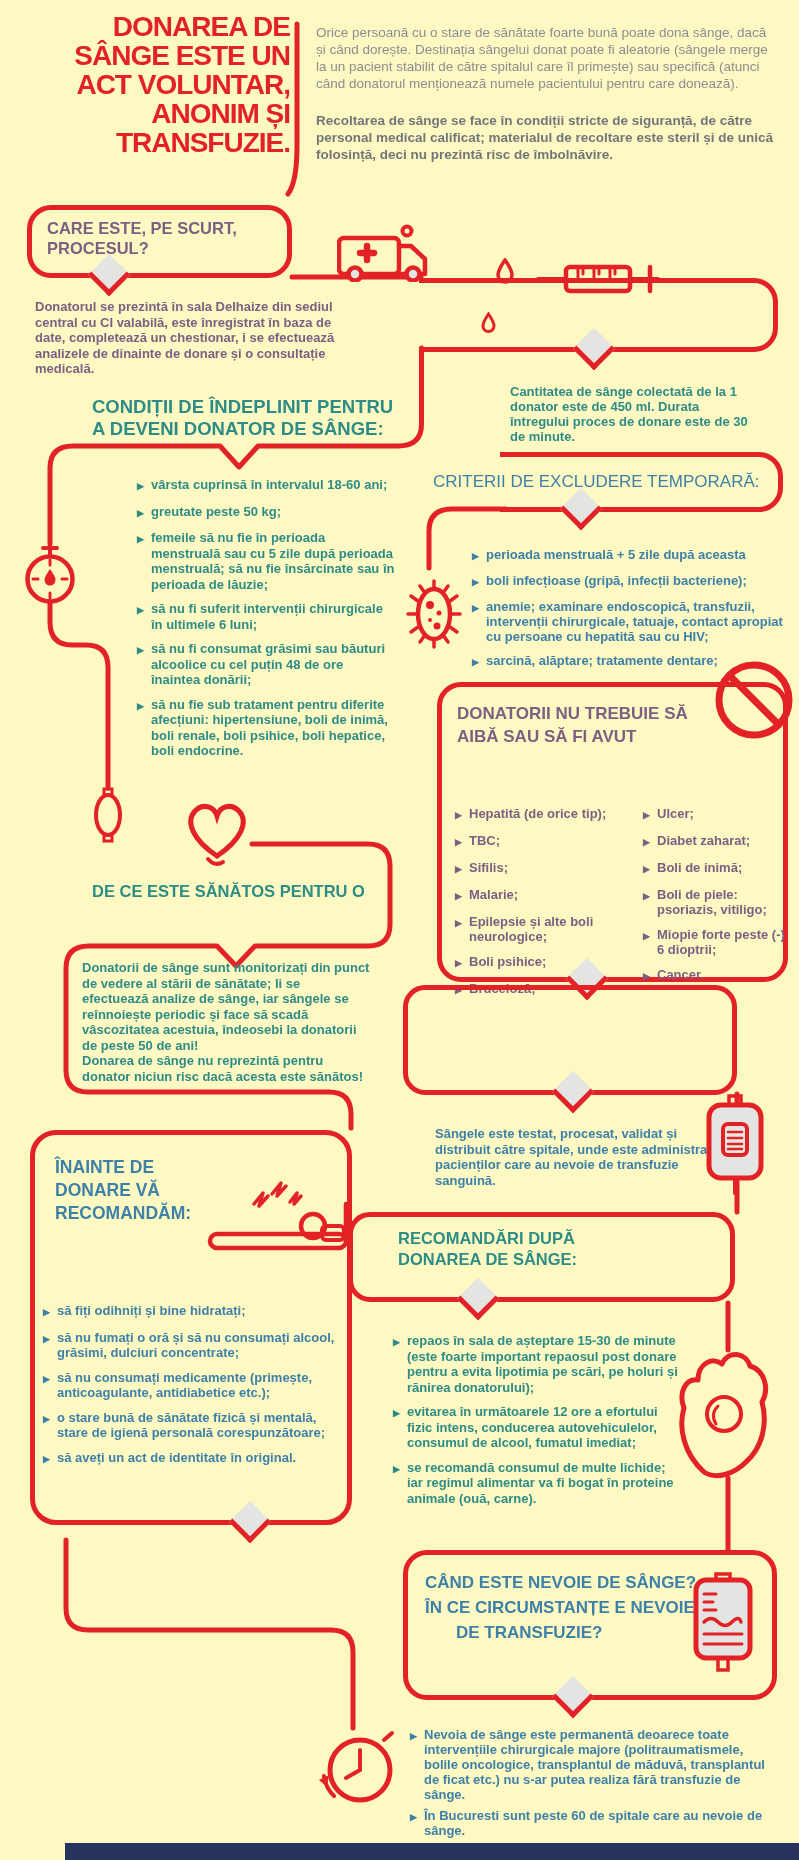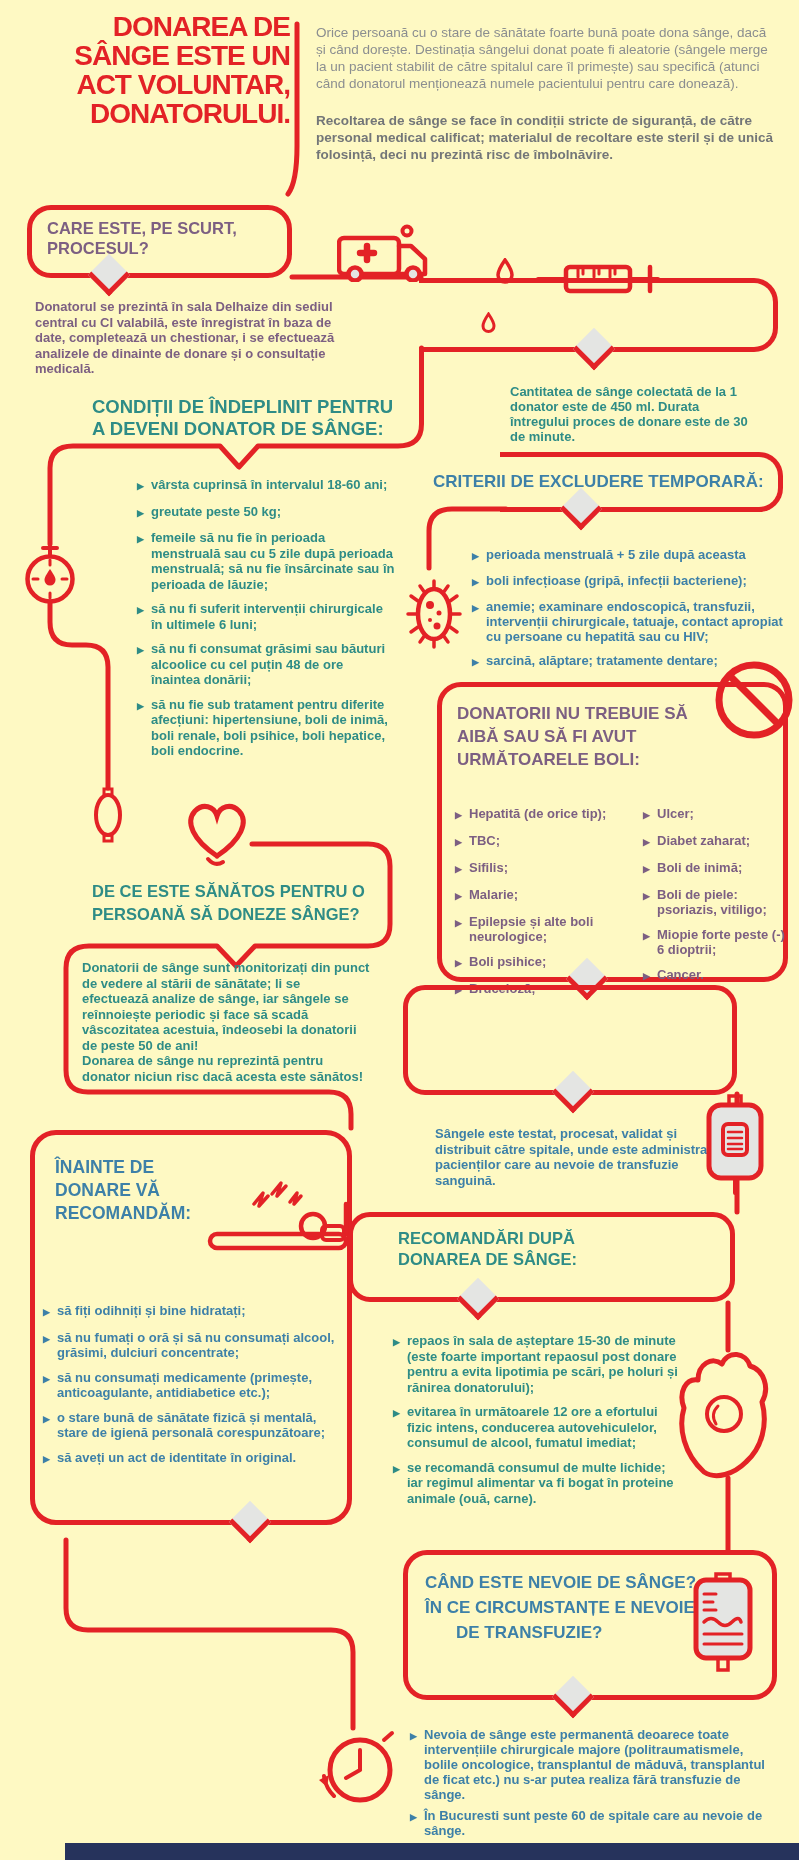--- a/index.html
+++ b/index.html
@@ -52,21 +52,22 @@
       <path d="M728,1303 V1350"></path>
       <path d="M728,1478 V1550"></path>
       <path d="M506,509 H452 Q429,509 429,531 V568"></path>
     </g>
   </svg>
 
   <div class="abs title red" style="left:10px;top:12px;width:280px;">
     <span>DONAREA DE</span>
     <span>SÂNGE ESTE UN</span>
     <span>ACT VOLUNTAR,</span>
-    <span>DONATORULUI.</span>
+    <span>ANONIM ȘI</span>
+    <span>TRANSFUZIE.</span>
   </div>
   <div class="abs p-sm gray" style="left:316px;top:24px;width:462px;">Orice persoană cu o stare de sănătate foarte bună poate dona sânge, dacă și când dorește. Destinația sângelui donat poate fi aleatorie (sângele merge la un pacient stabilit de către spitalul care îl primește) sau specifică (atunci când donatorul menționează numele pacientului pentru care donează).</div>
   <div class="abs p-sm grayb" style="left:316px;top:112px;width:468px;">Recoltarea de sânge se face în condiții stricte de siguranță, de către personal medical calificat; materialul de recoltare este steril și de unică folosință, deci nu prezintă risc de îmbolnăvire.</div>
 
   <div class="bubble" style="left:27px;top:205px;width:265px;height:73px;">
     <span class="notch bottom" style="left:62px;"></span>
   </div>
   <div class="abs h-md purple" style="left:47px;top:218px;width:230px;">
     <span>CARE ESTE, PE SCURT,</span>
     <span>PROCESUL?</span>
@@ -149,21 +150,21 @@
     <g stroke="#e32226" fill="none">
       <ellipse cx="15" cy="29" rx="12" ry="20" stroke-width="4"></ellipse>
       <rect x="11" y="3" width="8" height="6" stroke-width="3"></rect>
       <rect x="11" y="49" width="8" height="6" stroke-width="3"></rect>
     </g>
   </svg>
 
   <div class="bubble openleft" style="left:500px;top:452px;width:283px;height:60px;">
     <span class="notch bottom" style="left:66px;"></span>
   </div>
-  <div class="abs blue" style="left:433px;top:472px;width:350px;font-size:17px;font-weight:700;">CRITERII DE EXCLUDERE TEMPORARĂ:</div>
+  <div class="abs blue" style="left:433px;top:472px;width:350px;font-size:17px;font-weight:400;">CRITERII DE EXCLUDERE TEMPORARĂ:</div>
   <svg class="abs" style="left:406px;top:576px;" width="56" height="74" viewBox="0 0 56 74">
     <g stroke="#e32226" fill="none" stroke-linecap="round">
       <ellipse cx="28" cy="38" rx="16" ry="25" stroke-width="4.5"></ellipse>
       <path d="M28,13 V5 M28,63 V71 M12,25 L5,20 M11,38 H2 M12,51 L5,56 M44,25 L51,20 M45,38 H54 M44,51 L51,56 M19,17 L14,10 M37,17 L42,10 M19,59 L14,66 M37,59 L42,66" stroke-width="3.5"></path>
       <circle cx="24" cy="29" r="4" fill="#e32226" stroke="none"></circle>
       <circle cx="33" cy="37" r="2.5" fill="#e32226" stroke="none"></circle>
       <circle cx="24" cy="44" r="2" fill="#e32226" stroke="none"></circle>
       <circle cx="31" cy="50" r="3.5" fill="#e32226" stroke="none"></circle>
     </g>
   </svg>
@@ -185,21 +186,20 @@
         <span>sarcină, alăptare; tratamente dentare;</span>
       </div>
   </div>
 
   <div class="bubble" style="left:437px;top:682px;width:351px;height:300px;">
     <span class="notch bottom" style="left:130px;"></span>
   </div>
   <div class="abs purple" style="left:457px;top:702px;width:260px;font-size:17px;line-height:23px;font-weight:800;">
     <span style="display:block;">DONATORII NU TREBUIE SĂ</span>
     <span style="display:block;">AIBĂ SAU SĂ FI AVUT</span>
-    <span style="display:block;">URMĂTOARELE BOLI:</span>
   </div>
   <svg class="abs" style="left:712px;top:658px;" width="84" height="84" viewBox="0 0 84 84">
     <g stroke="#e32226" fill="none">
       <circle cx="42" cy="42" r="35" stroke-width="7"></circle>
       <path d="M18,18 L66,66" stroke-width="7"></path>
     </g>
   </svg>
   <div class="abs list purple two-col-gap" style="left:455px;top:806px;width:185px;line-height:15px;">
     <div class="li">
         <span class="blt">▶</span>
@@ -258,21 +258,20 @@
   </div>
 
   <svg class="abs" style="left:180px;top:796px;" width="76" height="74" viewBox="0 0 76 74">
     <g stroke="#e32226" fill="none" stroke-linecap="round">
       <path d="M37,60 C13,44 5,26 15,15 C23,7 34,10 37,20 C40,10 51,7 59,15 C69,26 61,44 37,60" stroke-width="5"></path>
       <path d="M28,63 q7,8 15,3" stroke-width="4"></path>
     </g>
   </svg>
   <div class="abs teal" style="left:92px;top:880px;width:330px;font-size:16.5px;line-height:23px;font-weight:800;">
     <span style="display:block;">DE CE ESTE SĂNĂTOS PENTRU O</span>
-    <span style="display:block;">PERSOANĂ SĂ DONEZE SÂNGE?</span>
   </div>
   <div class="abs p-body teal" style="left:82px;top:960px;width:288px;">
     <div>Donatorii de sânge sunt monitorizați din punct de vedere al stării de sănătate; li se efectuează analize de sânge, iar sângele se reînnoiește periodic și face să scadă vâscozitatea acestuia, îndeosebi la donatorii de peste 50 de ani!</div>
     <div>Donarea de sânge nu reprezintă pentru donator niciun risc dacă acesta este sănătos!</div>
   </div>
 
   <div class="bubble" style="left:403px;top:985px;width:334px;height:110px;border-radius:22px;">
     <span class="notch bottom" style="left:150px;"></span>
   </div>
   <div class="abs p-body blue" style="left:435px;top:1126px;width:285px;">Sângele este testat, procesat, validat și distribuit către spitale, unde este administrat pacienților care au nevoie de transfuzie sanguină.</div>

